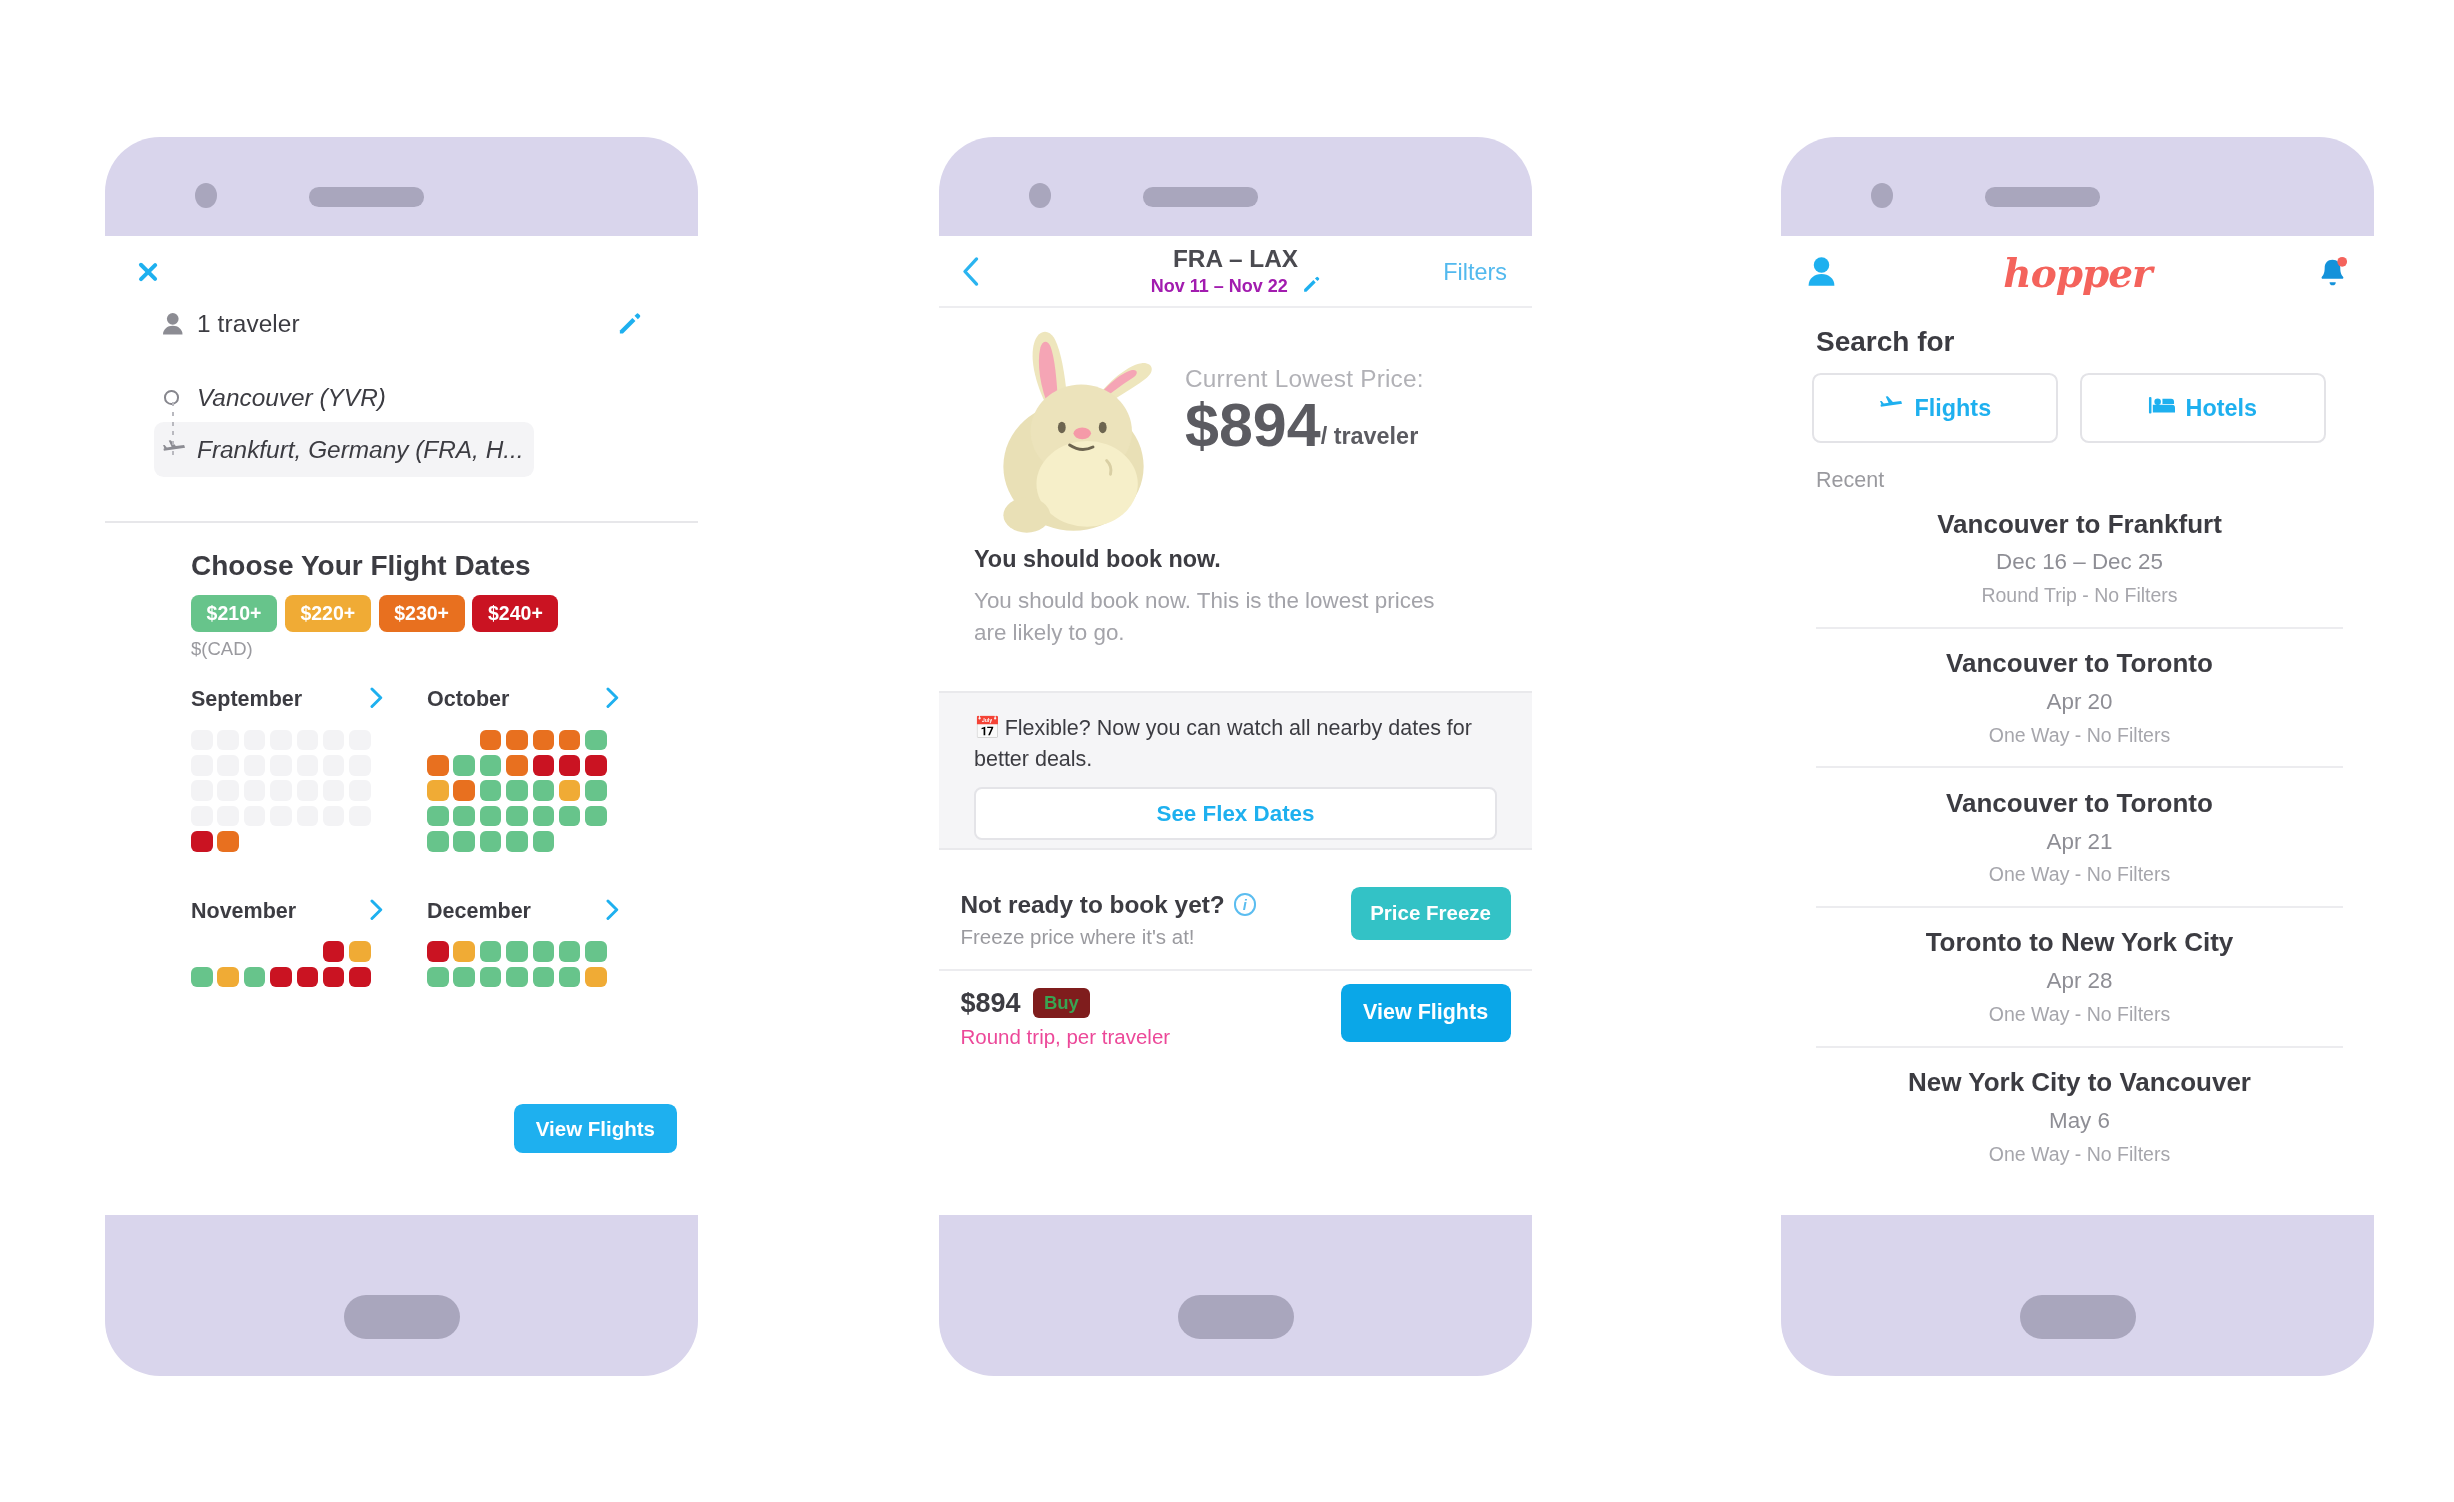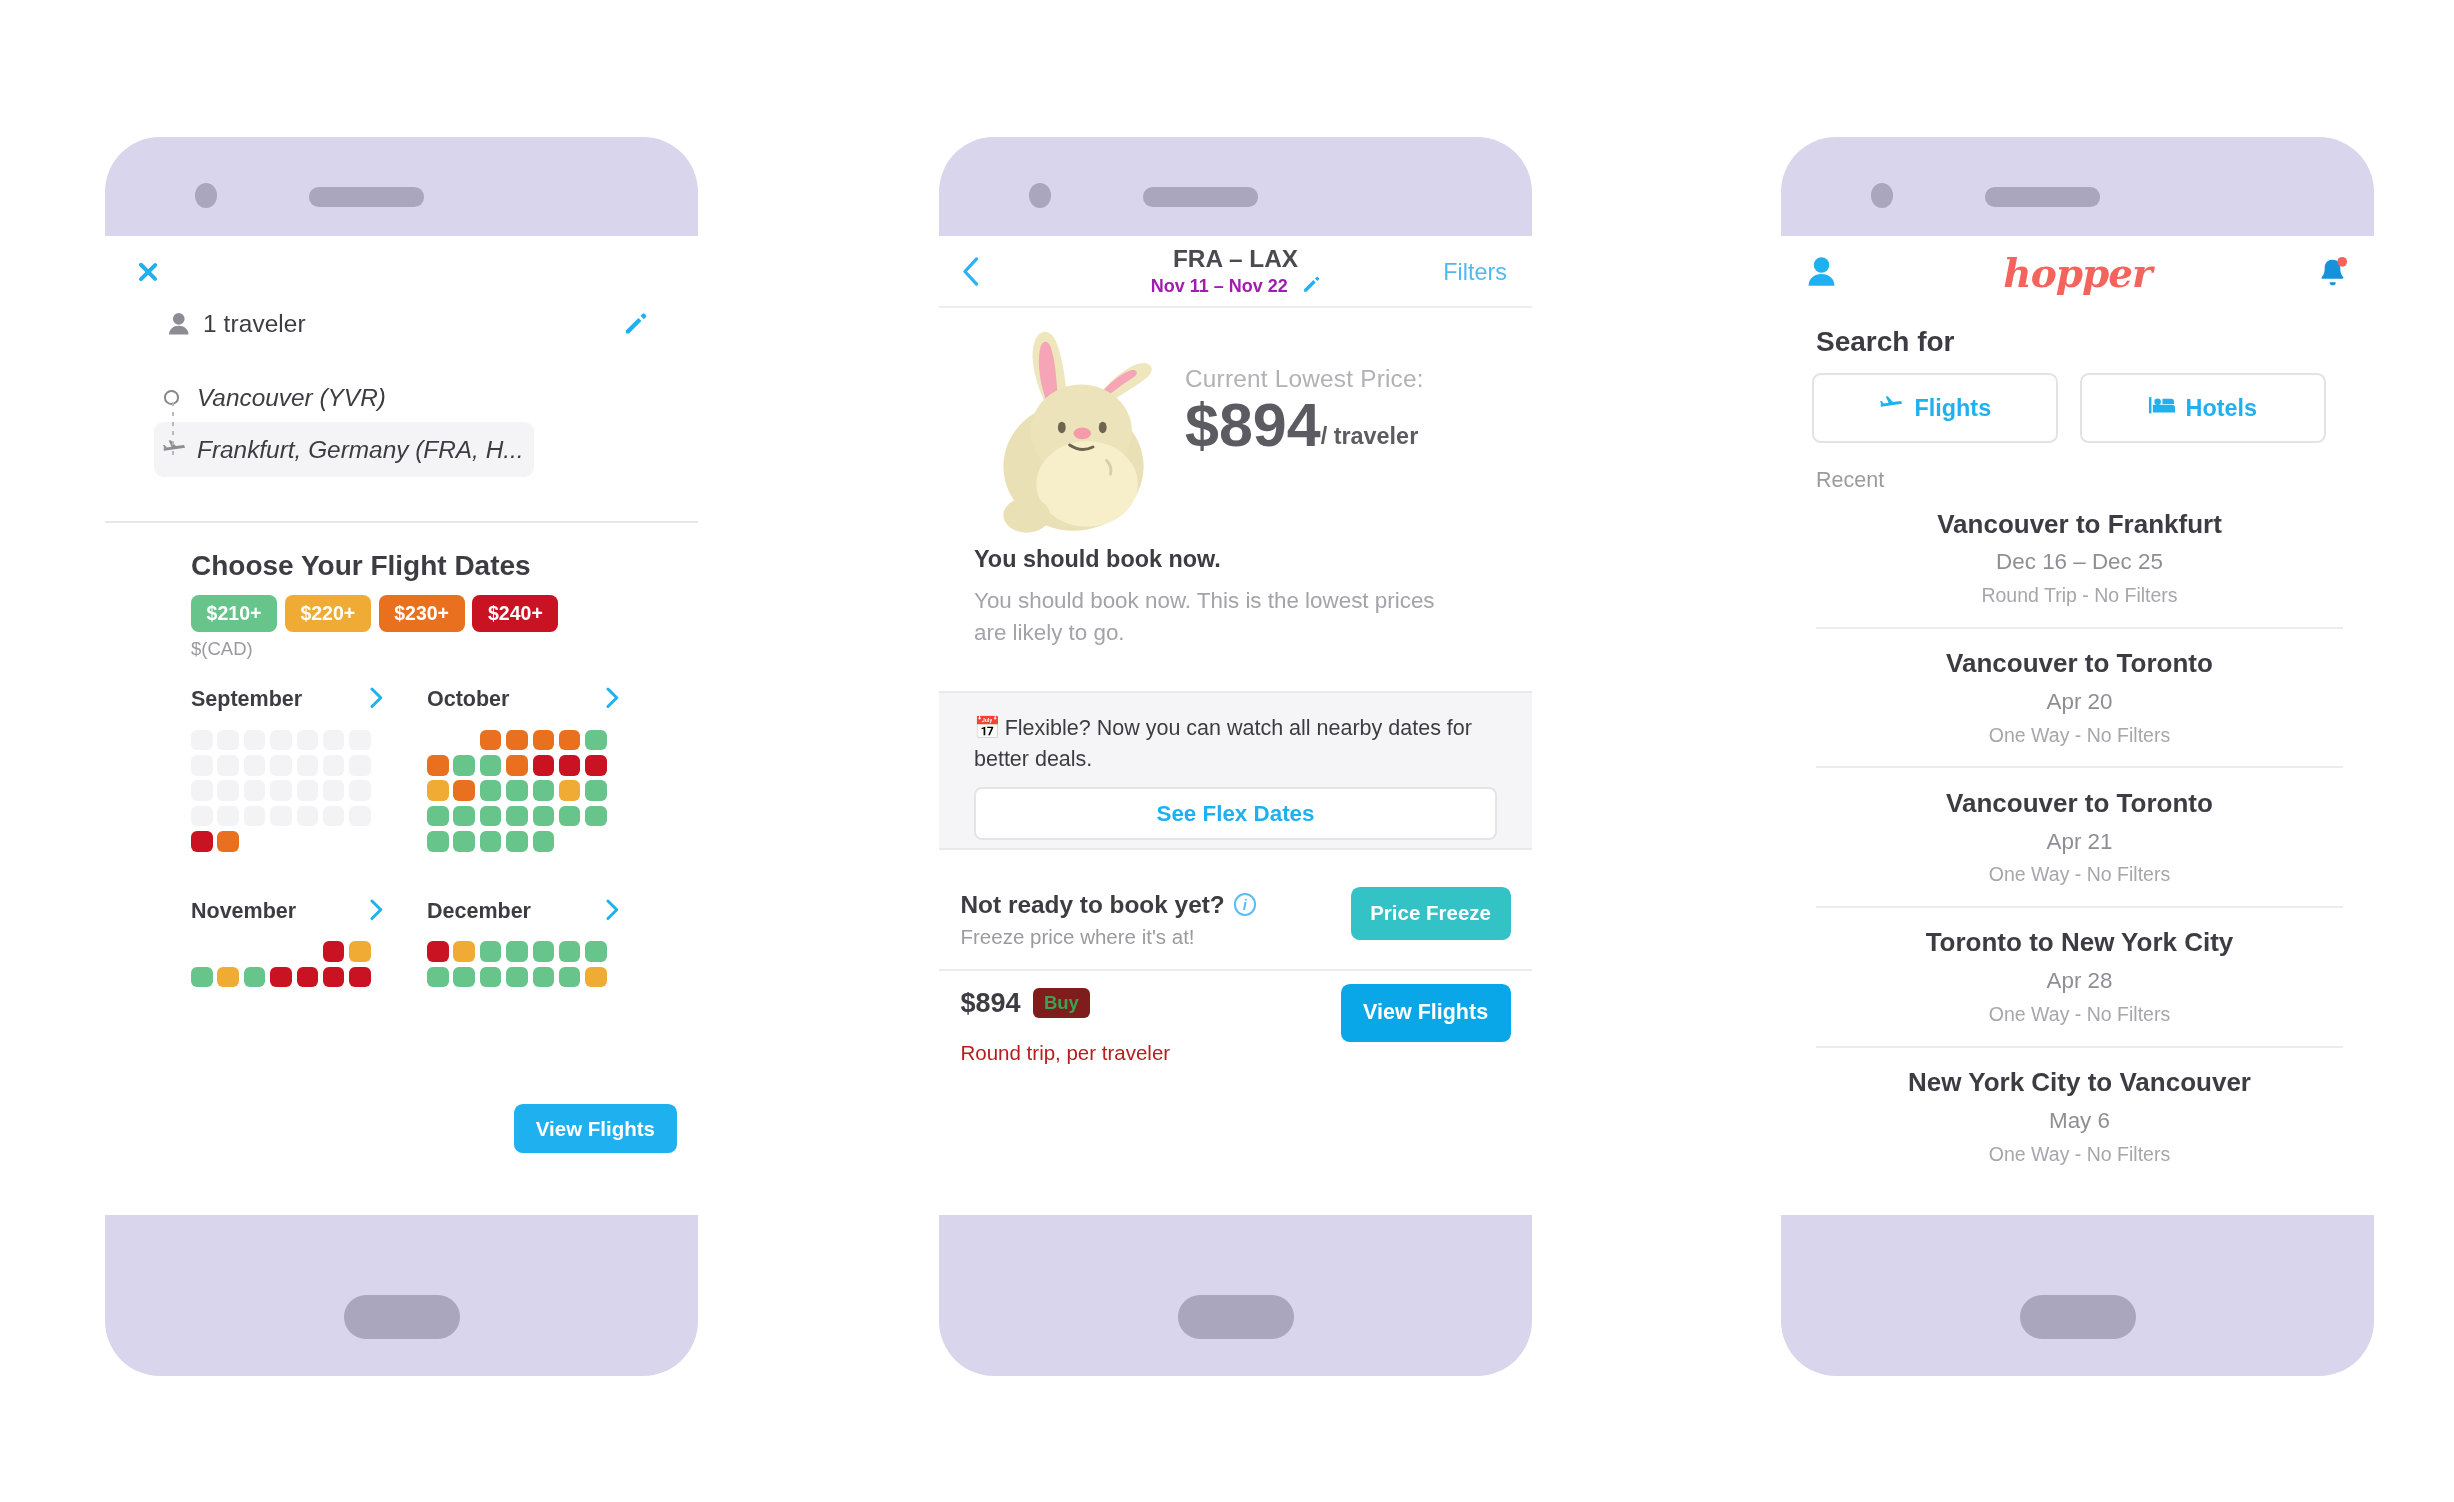--- a/index.html
+++ b/index.html
@@ -53,21 +53,21 @@
     cursor: pointer;
   }
   .close-x::before, .close-x::after {
     content: ""; position: absolute; left: 2.9px; top: 12.7px;
     width: 24.4px; height: 3.9px; border-radius: 2px; background: #1eb0ef;
   }
   .close-x::before { transform: rotate(45deg); }
   .close-x::after  { transform: rotate(-45deg); }
 
   .trav-row {
-    position: absolute; left: 63px; top: 70px;
+    position: absolute; left: 57px; top: 70px;
     width: 480px; height: 35px;
     display: flex; align-items: center;
   }
   .trav-icon { width: 23.4px; margin-right: 11.7px; display:flex; align-items:center; }
   .trav-label { font-size: 24.4px; color: #3c3c42; letter-spacing: 0.1px; }
   .pencil { margin-left: auto; width: 25px; height: 25px; }
 
   .route-block { position: absolute; left: 57px; top: 137px; width: 488px; }
   .route-line {
     position: absolute; left: 9.8px; top: 29px;
@@ -200,21 +200,21 @@
   }
 
   .buy-bar { position: absolute; left: 0; top: 736px; width: 593px; height: 98px; }
   .bb-left { position: absolute; left: 21.5px; top: 15.6px; }
   .bb-price-row { display: flex; align-items: center; gap: 12.7px; }
   .bb-price { font-size: 27px; font-weight: bold; color: #3c3c42; }
   .buy-badge {
     background: #7f1d1d; color: #3aa352; border-radius: 5.9px;
     padding: 3.9px 10.7px; font-size: 18.5px; font-weight: bold;
   }
-  .bb-sub { font-size: 20.5px; color: #b91c1c; margin-top: 22px; text-align: center; }
+  .bb-sub { font-size: 20.5px; color: #ec4899; margin-top: 6px; text-align: center; }
   .viewf-btn-2 {
     position: absolute; right: 21.5px; top: 11.7px;
     background: #0aa7e8; color: #fff; border: none; border-radius: 8.8px;
     padding: 16.6px 22.4px; font-size: 21.5px; font-weight: bold;
     font-family: "Liberation Sans", sans-serif; cursor: pointer;
   }
 
   
   .p3-header { position: absolute; left: 0; top: 0; width: 593px; height: 72px; }
   .p3-person { position: absolute; left: 25px; top: 19.5px; width: 33px; height: 33px; }

